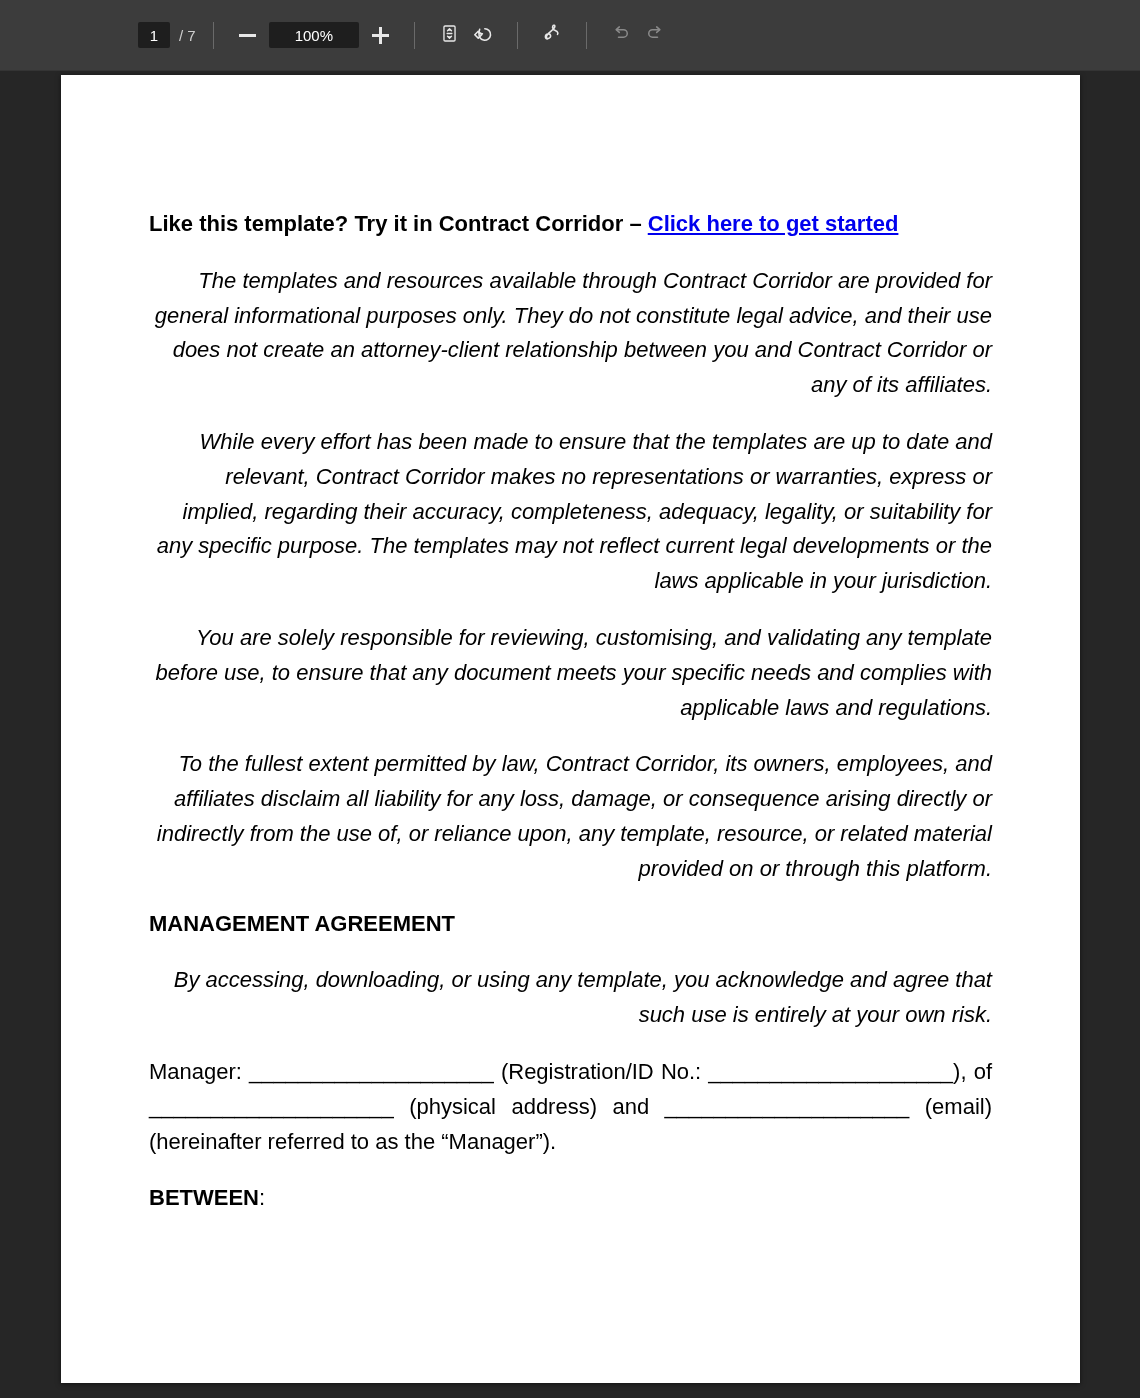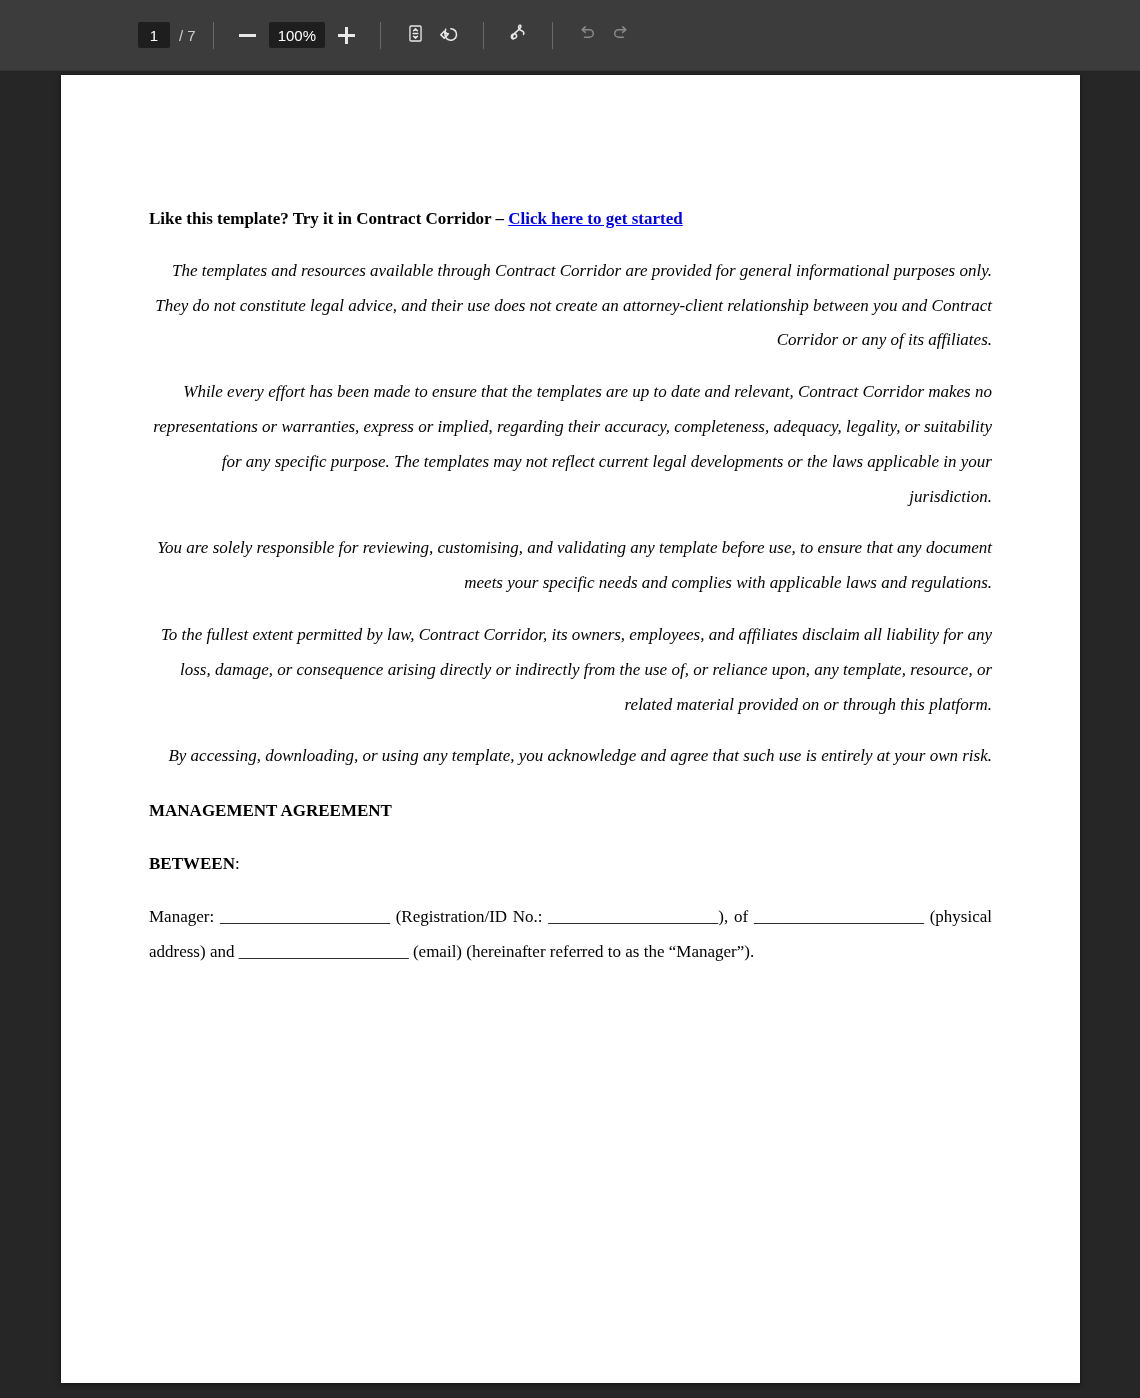--- a/index.html
+++ b/index.html
@@ -67,21 +67,21 @@
   .plus-glyph::before, .plus-glyph::after {
     content: ""; position: absolute; background: #e8e8e8;
   }
   .plus-glyph::before { left: 0; top: 7px; width: 17px; height: 3px; }
   .plus-glyph::after  { top: 0; left: 7px; height: 17px; width: 3px; }
 
   .zoom-box {
     background: #1e1e1e;
     color: #ffffff;
     height: 26px;
-    padding: 0 9px;
+    padding: 0 26px;
     display: flex; align-items: center; justify-content: center;
     font-size: 15px;
     border-radius: 2px;
     margin: 0 4px;
   }
 
   
   #viewer {
     position: absolute;
     top: 71px; left: 0;
@@ -99,24 +99,23 @@
   }
 
   #page-content {
     position: absolute;
     left: 88px; top: 110px;
     width: 843px;
     color: #000000;
   }
 
   .blk {
-    font-size: 17px;
+    font-size: 22px;
     line-height: 34.8px;
     margin-bottom: 16px;
-    font-family: Liberation Serif, serif;
   }
   .blk.italic { font-style: italic; text-align: right; }
   .blk.bold { font-weight: bold; }
   .blk.justify { text-align: justify; text-justify: inter-word; }
 
   .lead { margin-bottom: 16px; }
   .lead .link {
     color: #0000ee;
     text-decoration: underline;
     font-weight: bold;
@@ -220,24 +219,24 @@
 
 
       <p class="blk italic">The templates and resources available through Contract Corridor are provided for general informational purposes only. They do not constitute legal advice, and their use does not create an attorney-client relationship between you and Contract Corridor or any of its affiliates.</p>
 
       <p class="blk italic">While every effort has been made to ensure that the templates are up to date and relevant, Contract Corridor makes no representations or warranties, express or implied, regarding their accuracy, completeness, adequacy, legality, or suitability for any specific purpose. The templates may not reflect current legal developments or the laws applicable in your jurisdiction.</p>
 
       <p class="blk italic">You are solely responsible for reviewing, customising, and validating any template before use, to ensure that any document meets your specific needs and complies with applicable laws and regulations.</p>
 
       <p class="blk italic">To the fullest extent permitted by law, Contract Corridor, its owners, employees, and affiliates disclaim all liability for any loss, damage, or consequence arising directly or indirectly from the use of, or reliance upon, any template, resource, or related material provided on or through this platform.</p>
 
+      <p class="blk bold mgmt-title">MANAGEMENT AGREEMENT</p>
+
       <p class="blk italic">By accessing, downloading, or using any template, you acknowledge and agree that such use is entirely at your own risk.</p>
 
-      <p class="blk bold mgmt-title">MANAGEMENT AGREEMENT</p>
+      <p class="blk justify">Manager:  ____________________  (Registration/ID No.:  ____________________),  of ____________________ (physical address) and ____________________ (email) (hereinafter referred to as the “Manager”).</p>
 
       <p class="blk bold between"><span>BETWEEN</span><span class="nb">:</span></p>
 
-      <p class="blk justify">Manager:  ____________________  (Registration/ID No.:  ____________________),  of ____________________ (physical address) and ____________________ (email) (hereinafter referred to as the “Manager”).</p>
-
 
     </div>
   </div>
 </div>
 
 </body></html>

